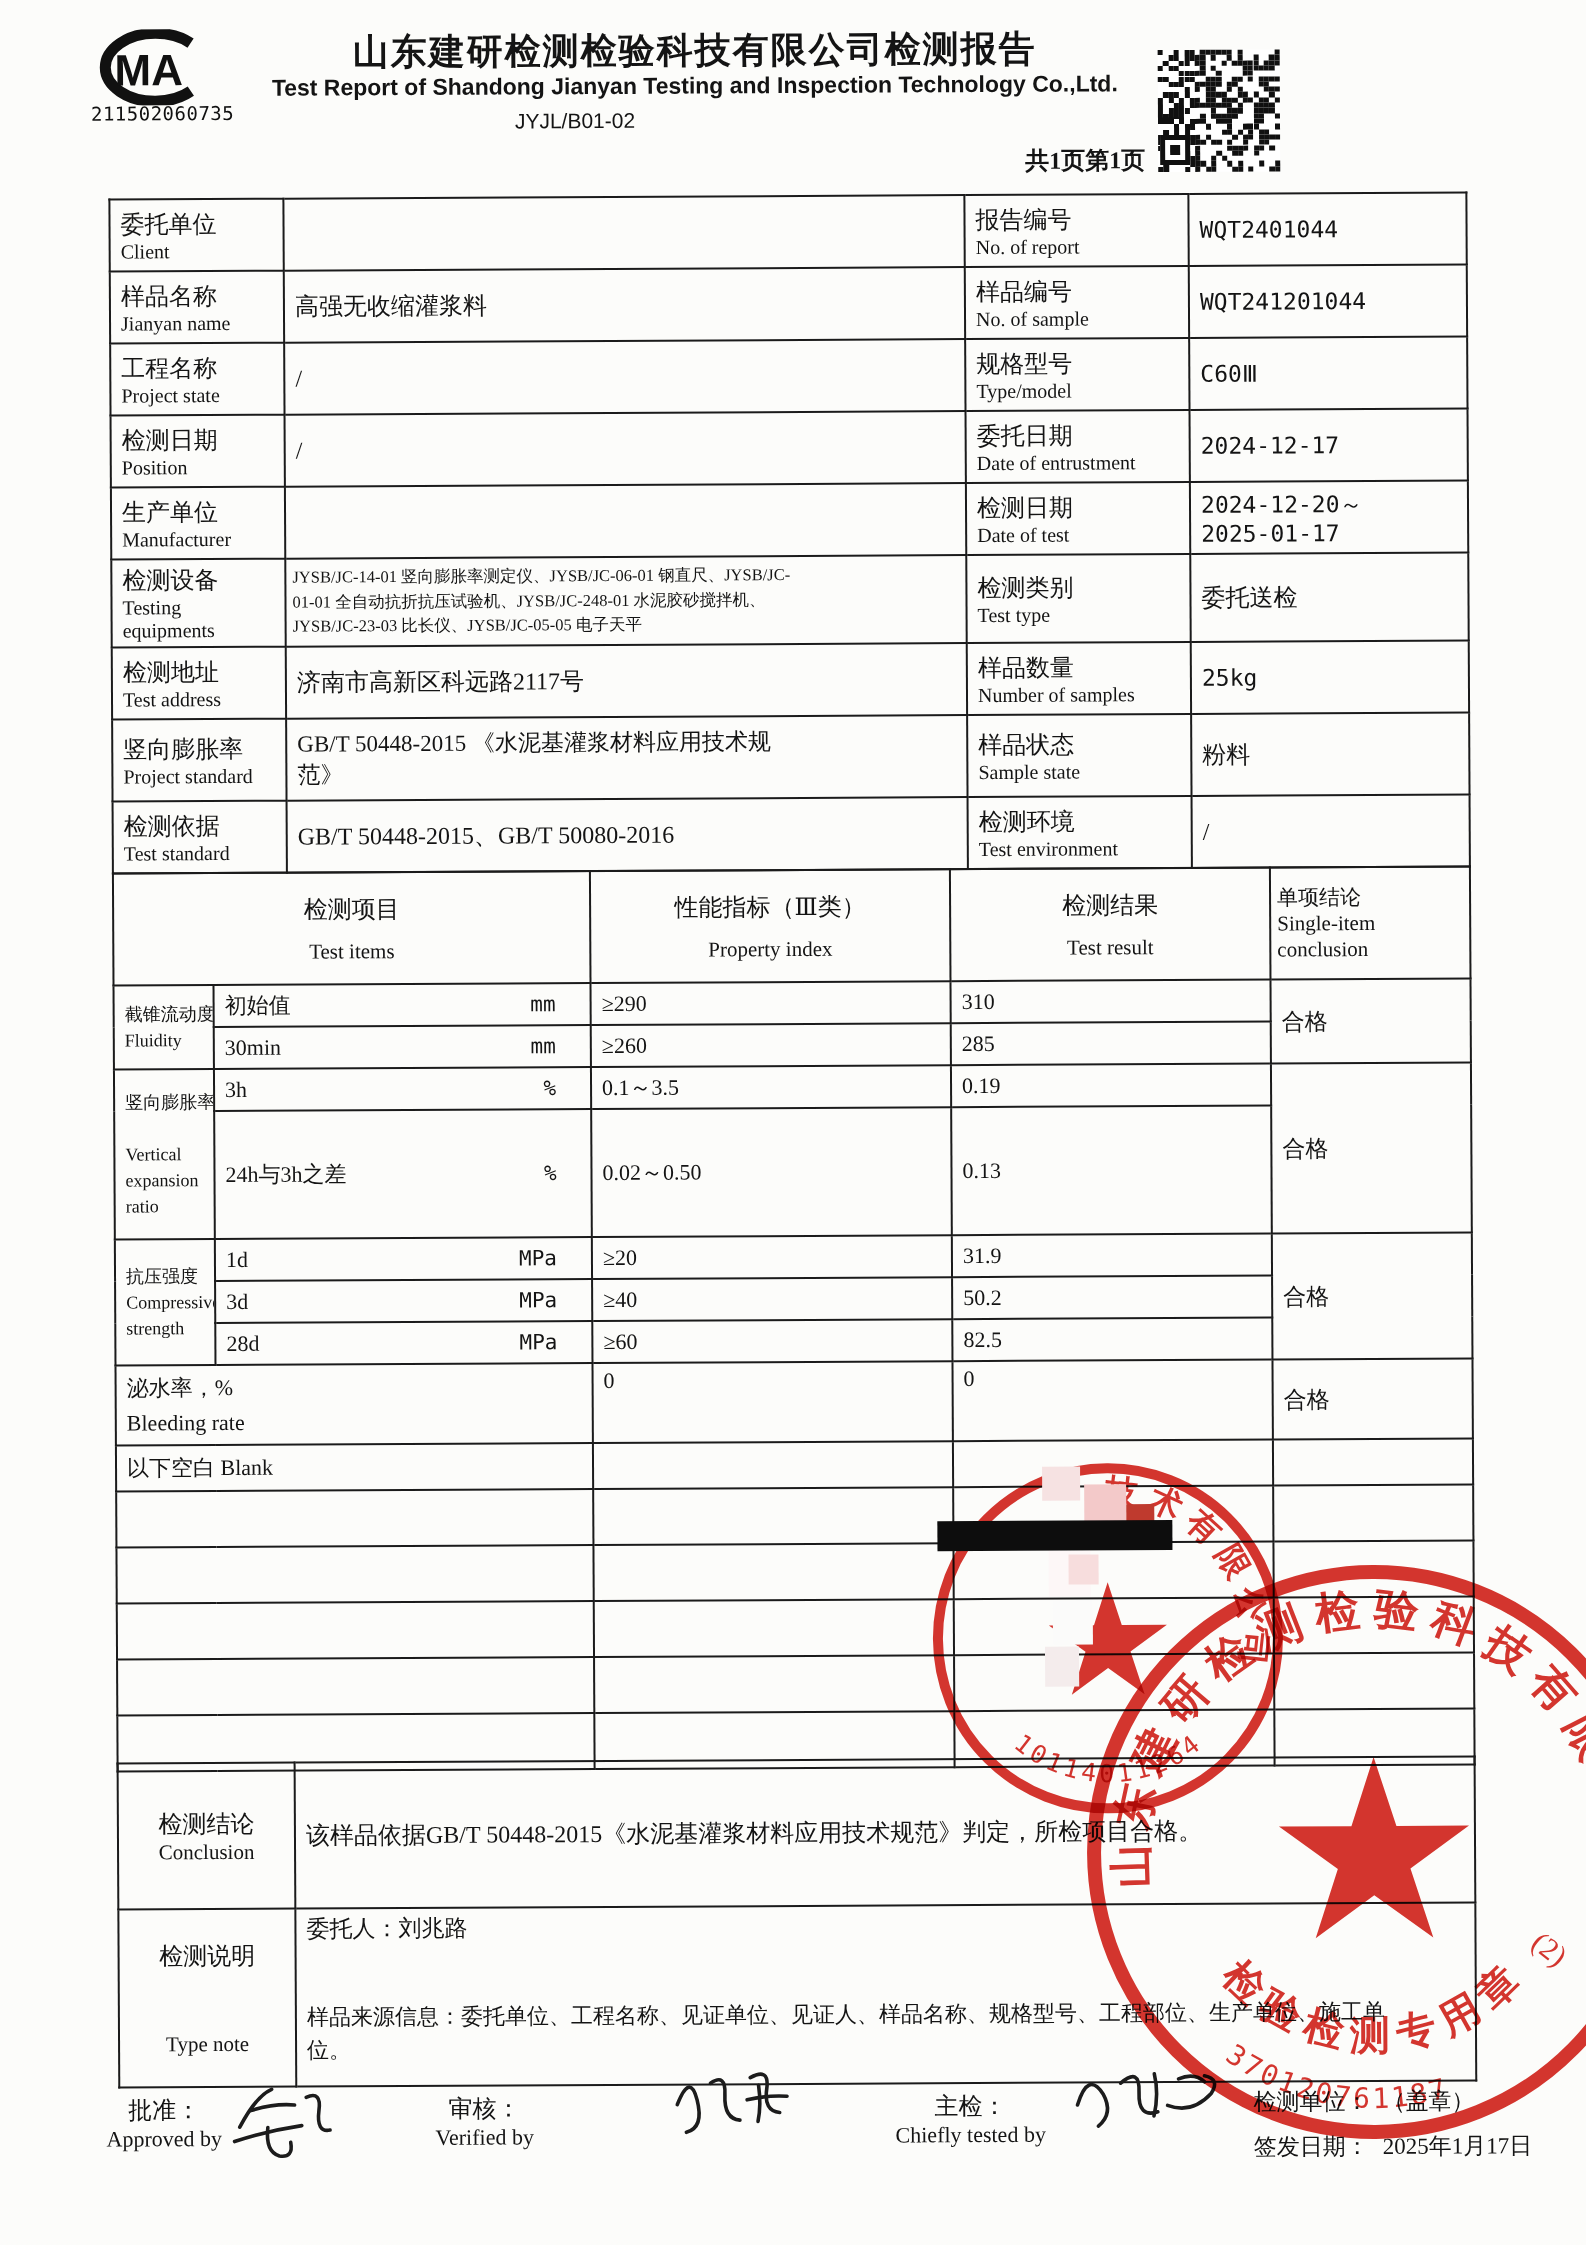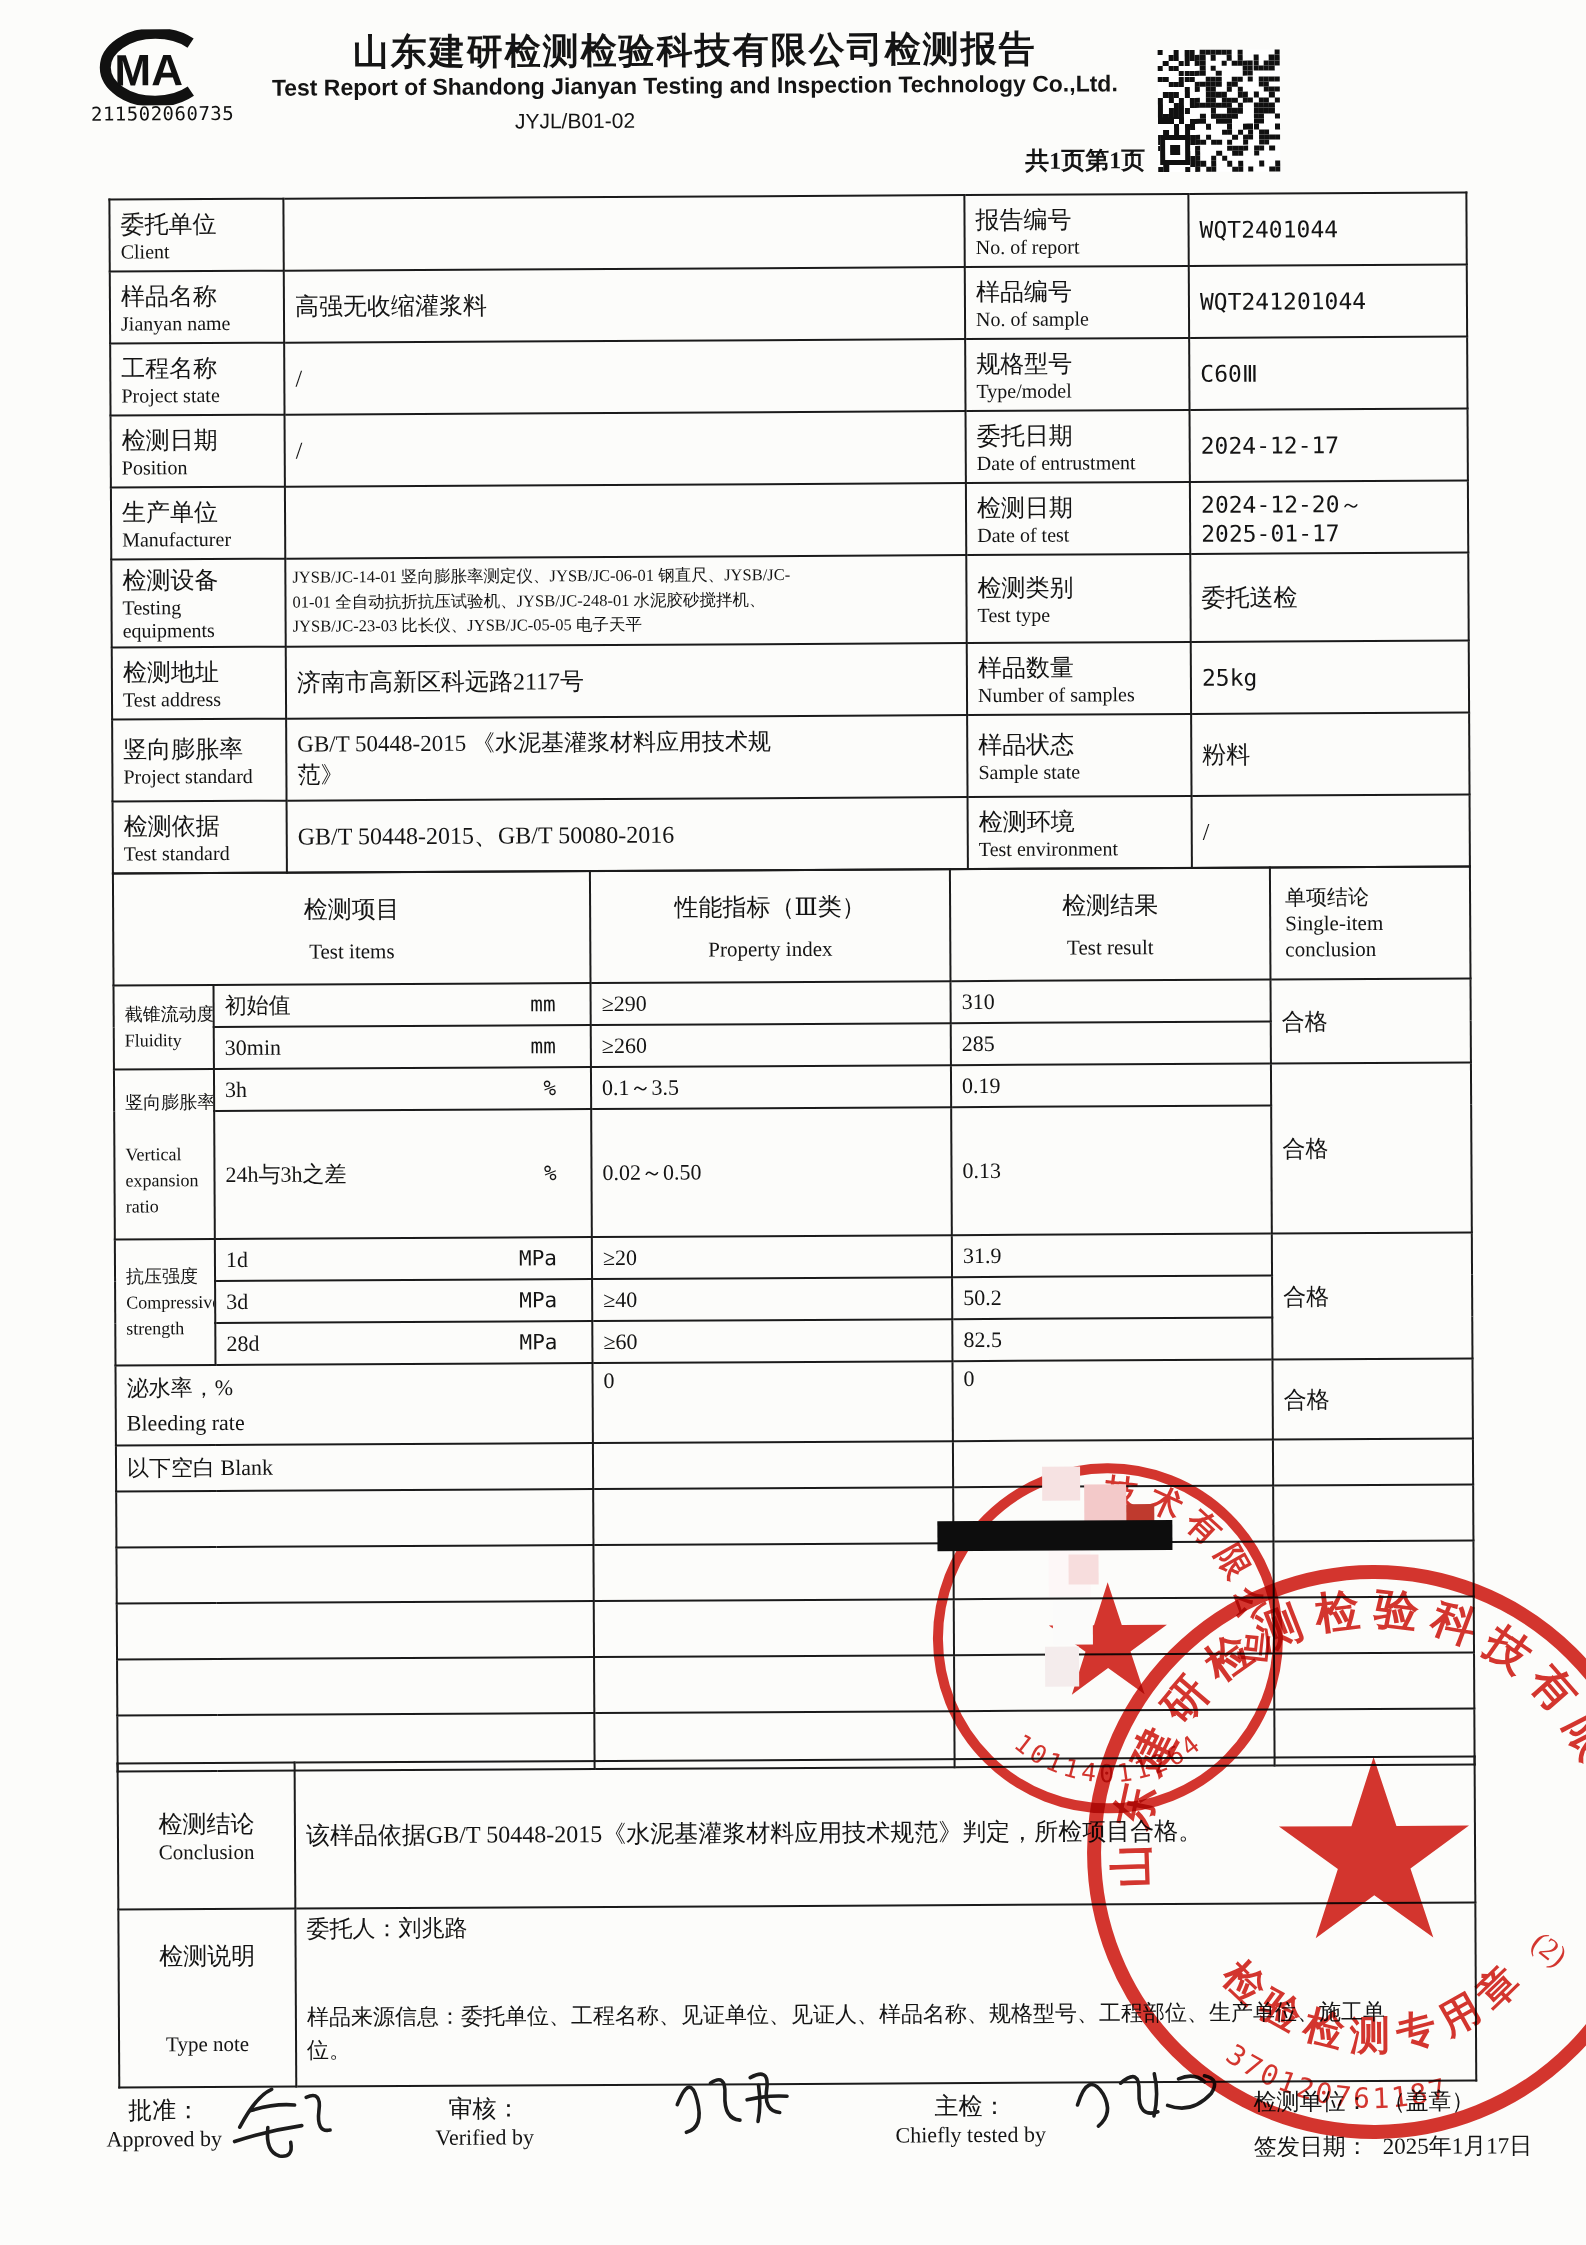--- a/index.html
+++ b/index.html
@@ -29,21 +29,21 @@
   .lab .en{display:block;font-size:20px;}
   .val{font-size:24px;white-space:pre-line;}
   .val.code{font-family:"DejaVu Sans Mono","Liberation Serif",serif;font-size:23px;}
   .val.small{font-size:16.5px;line-height:1.5;padding:2px 6px;}
 
   .res{top:869px;}
   .rhead td{text-align:center;}
   .rhead .cn{display:block;font-size:24px;margin-bottom:14px;}
   .rhead .en{display:block;font-size:21px;}
   .rhead .conc-h{text-align:left;padding-left:6px;}
-  .rhead .conc-h .hl{display:block;font-size:21px;line-height:1.25;white-space:pre-line;margin:8px;}
+  .rhead .conc-h .hl{display:block;font-size:21px;line-height:1.25;white-space:pre-line;margin:0;}
   .grp{font-size:18px;white-space:pre;line-height:1.45;padding:2px 2px 2px 4px;overflow:visible;}
   .subcell{display:flex;justify-content:space-between;align-items:center;}
   .subcell .s{font-size:22px;}
   .subcell .u{font-size:21px;padding-right:24px;font-family:"DejaVu Sans Mono","Liberation Serif",serif;}
   .idx,.resv{font-size:22px;}
   .conc{font-size:23px;padding-left:14px;}
   .leftwide{font-size:22px;white-space:pre-line;line-height:1.6;}
 
   .cn-note{top:1759px;}
   .cn-note .lbl{text-align:center;}

